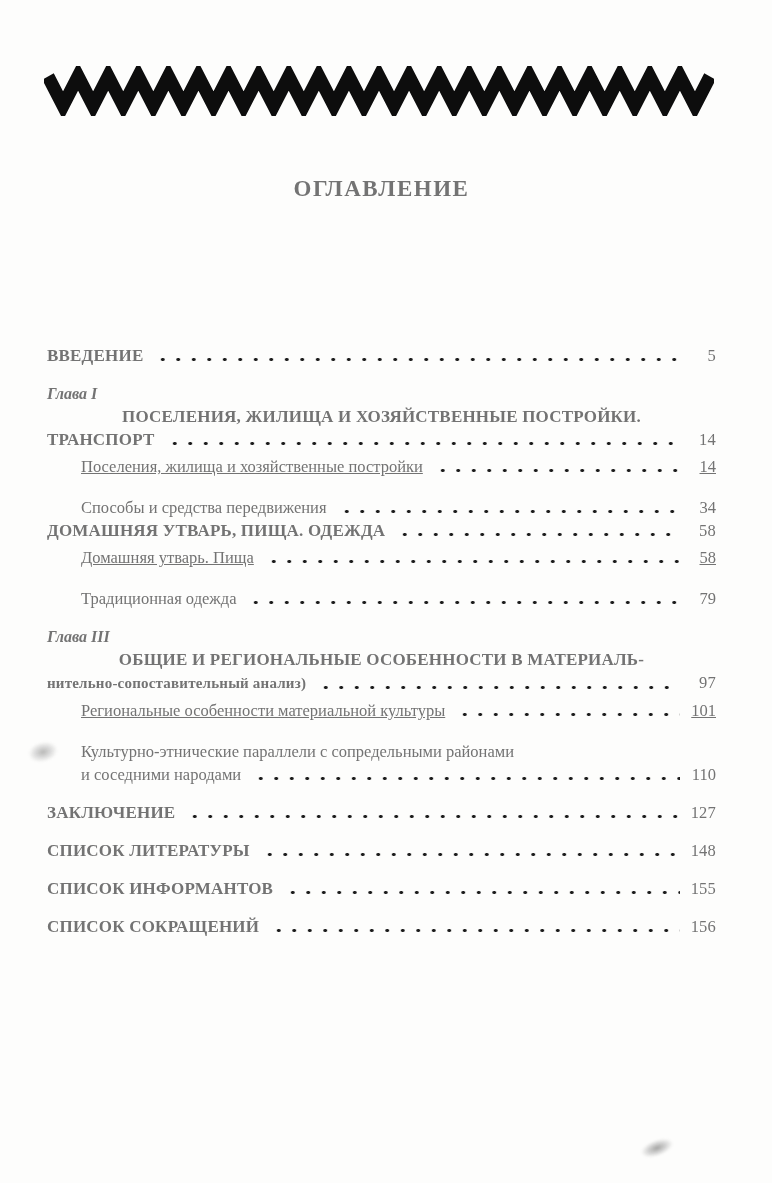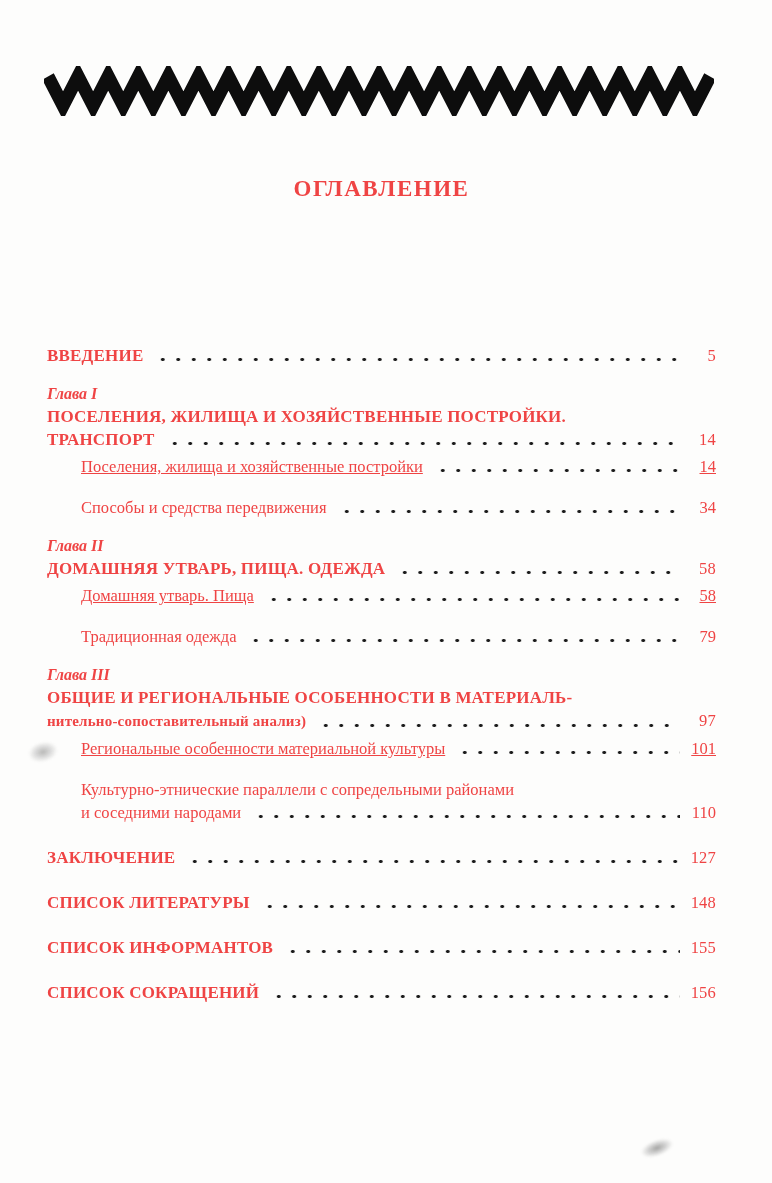--- a/index.html
+++ b/index.html
@@ -7,21 +7,21 @@
     padding: 0;
     background: #ffffff;
   }
   .page {
     position: relative;
     width: 772px;
     height: 1183px;
     background: #fdfdfc;
     overflow: hidden;
     font-family: "Liberation Serif", "DejaVu Serif", serif;
-    color: #ef4444;
+    color: #737373;
   }
   .content {
     padding: 66px 56px 0 47px;
   }
   .ornament {
     display: block;
     width: 670px;
     height: 50px;
     margin: 0 auto 0 -3px;
   }
@@ -37,33 +37,34 @@
     margin-top: 142px;
   }
   .toc-chapter {
     margin-top: 15px;
     font-style: italic;
     font-weight: 700;
     font-size: 16px;
     line-height: 23px;
   }
   .toc-entry { margin: 0; }
-  .toc-entry.spaced { margin-top: 22px; }
+  .toc-entry.spaced { margin-top: 15px; }
   .toc-entry.main + .toc-entry.sub { margin-top: 4px; text-decoration: underline; }
   .toc-entry.sub + .toc-entry.sub { margin-top: 18px; }
   .toc-entry.sub { padding-left: 34px; }
   .toc-line {
     display: flex;
     align-items: baseline;
     line-height: 23px;
   }
   .toc-entry.main .toc-line {
     font-weight: 700;
     font-size: 17px;
     letter-spacing: 0.2px;
+    justify-content: center;
   }
   .toc-entry.sub .toc-line {
     font-weight: 400;
     font-size: 16.5px;
   }
   .txt .small {
     font-size: 15px;
   }
   .dots {
     flex: 1 1 auto;
@@ -143,21 +144,20 @@
             <span class="pg">14</span>
           </div>
         </div>
         <div class="toc-entry sub">
           <div class="toc-line">
             <span class="txt"><span>Способы и средства передвижения</span></span>
             <span class="dots"></span>
             <span class="pg">34</span>
           </div>
         </div>
-        <div class="toc-chapter">Глава II</div>
         <div class="toc-entry main">
           <div class="toc-line">
             <span class="txt"><span>ДОМАШНЯЯ УТВАРЬ, ПИЩА. ОДЕЖДА</span></span>
             <span class="dots"></span>
             <span class="pg">58</span>
           </div>
         </div>
         <div class="toc-entry sub">
           <div class="toc-line">
             <span class="txt"><span>Домашняя утварь. Пища</span></span>

